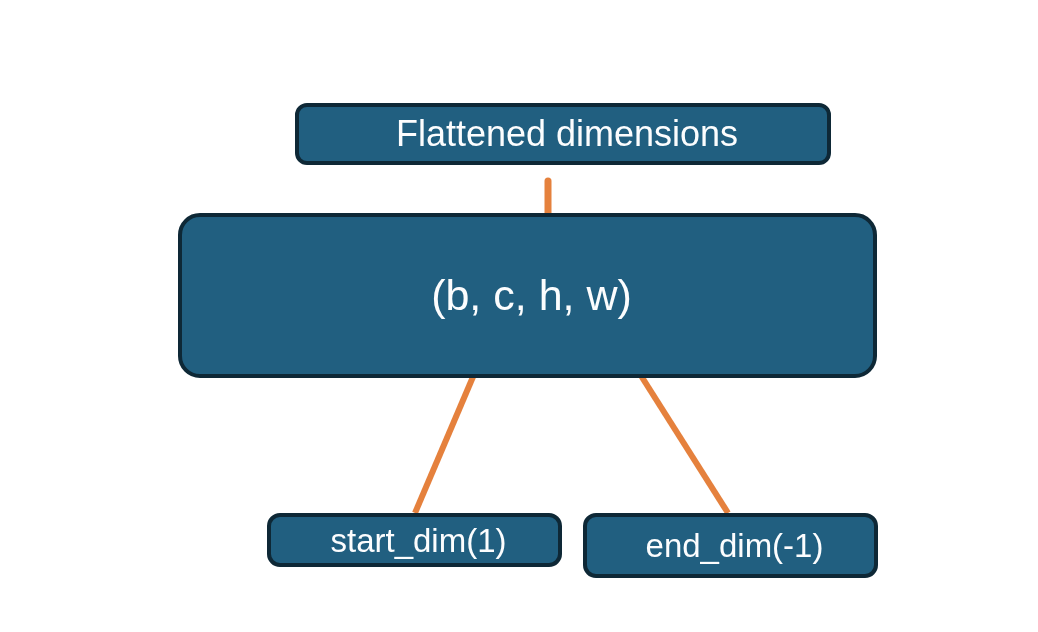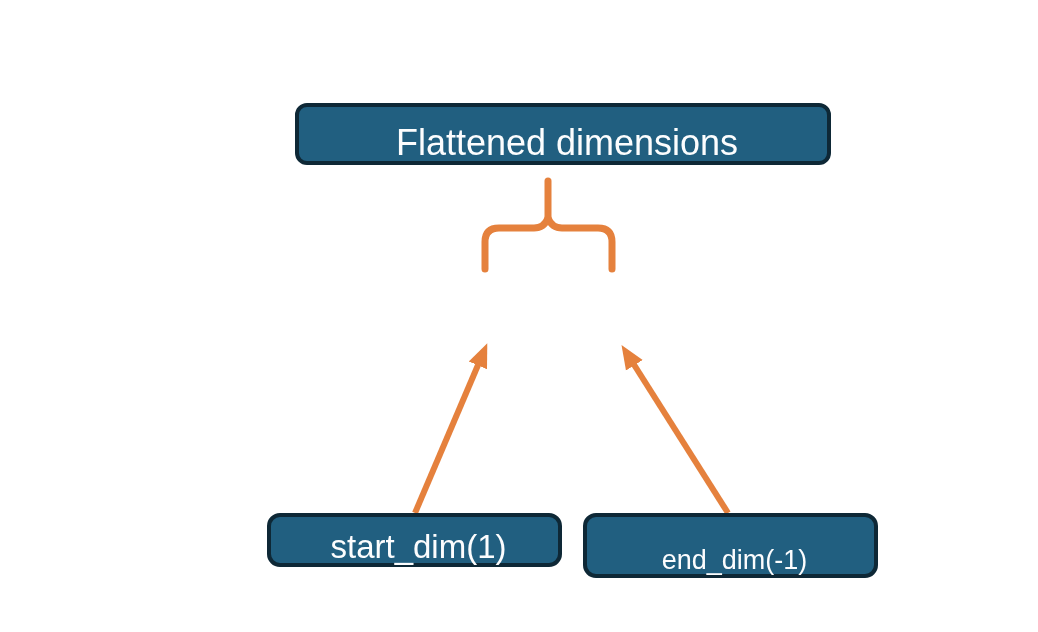--- a/index.html
+++ b/index.html
@@ -24,21 +24,21 @@
     left: 0; top: 0;
     width: 1038px; height: 632px;
     pointer-events: none;
   }
   .node {
     position: absolute;
     background: var(--box-fill);
     border: 4px solid var(--box-border);
     color: var(--text);
     display: flex;
-    align-items: flex-end;
+    align-items: center;
     justify-content: center;
     text-align: center;
     line-height: 1;
     padding-left: 8px;
   }
   .node-flattened {
     left: 295px; top: 103px;
     width: 536px; height: 62px;
     border-radius: 12px;
     font-size: 36px;
@@ -52,21 +52,21 @@
   .node-start-dim {
     left: 267px; top: 513px;
     width: 295px; height: 54px;
     border-radius: 13px;
     font-size: 33px;
   }
   .node-end-dim {
     left: 583px; top: 513px;
     width: 295px; height: 65px;
     border-radius: 13px;
-    font-size: 27px;
+    font-size: 33px;
   }
   .brace-stroke {
     fill: none;
     stroke: var(--accent-orange);
     stroke-width: 7;
     stroke-linecap: round;
     stroke-linejoin: round;
   }
   .arrow-stroke {
     fill: none;
@@ -101,20 +101,23 @@
 
     <line class="arrow-stroke" x1="415" y1="513" x2="484" y2="351" marker-end="url(#arrowhead)"></line>
 
     <line class="arrow-stroke" x1="728" y1="513" x2="626" y2="352" marker-end="url(#arrowhead)"></line>
   </svg>
 
   <div class="node node-flattened">
     <span>Flattened dimensions</span>
   </div>
 
+  <div class="node node-tensor">
+    <span>(b, c, h, w)</span>
+  </div>
 
   <div class="node node-start-dim">
     <span>start_dim(1)</span>
   </div>
 
   <div class="node node-end-dim">
     <span>end_dim(-1)</span>
   </div>
 
 </div>

